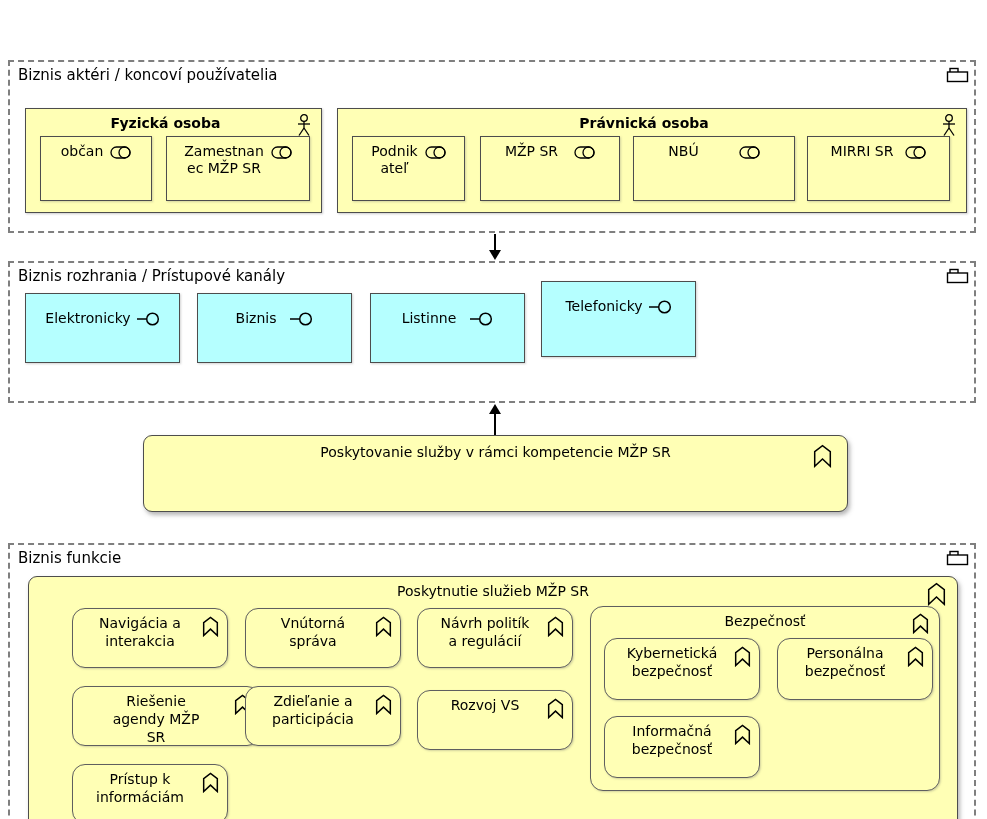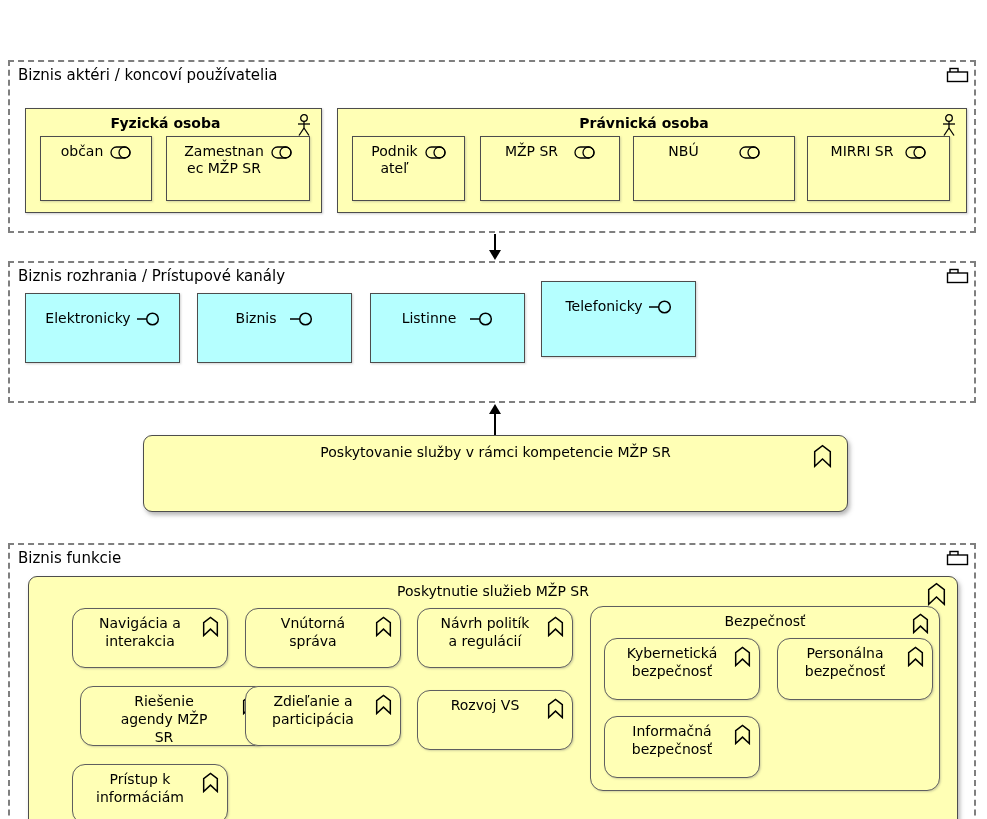--- a/index.html
+++ b/index.html
@@ -288,21 +288,21 @@
   <div class="abs fnbox" style="left:604px;top:668px;width:156px;height:62px;">
     <div class="fn-lbl prelined">Informačná
 bezpečnosť</div>
     <span class="fn-ic">
         <svg width="17" height="21" viewBox="0 0 19 24">
           <path d="M1.7,22.3 L1.7,7.6 L9.5,1.7 L17.3,7.6 L17.3,22.3 L9.5,15 Z" fill="none" stroke="#000" stroke-width="1.7"></path>
         </svg>
       </span>
   </div>
 
-  <div class="abs fnbox" style="left:80px;top:638px;width:188px;height:60px;">
+  <div class="abs fnbox" style="left:72px;top:638px;width:188px;height:60px;">
     <div class="fn-lbl prelined">Riešenie
 agendy MŽP
 SR</div>
     <span class="fn-ic">
         <svg width="17" height="21" viewBox="0 0 19 24">
           <path d="M1.7,22.3 L1.7,7.6 L9.5,1.7 L17.3,7.6 L17.3,22.3 L9.5,15 Z" fill="none" stroke="#000" stroke-width="1.7"></path>
         </svg>
       </span>
   </div>
   <div class="abs fnbox" style="left:245px;top:638px;width:156px;height:60px;">

